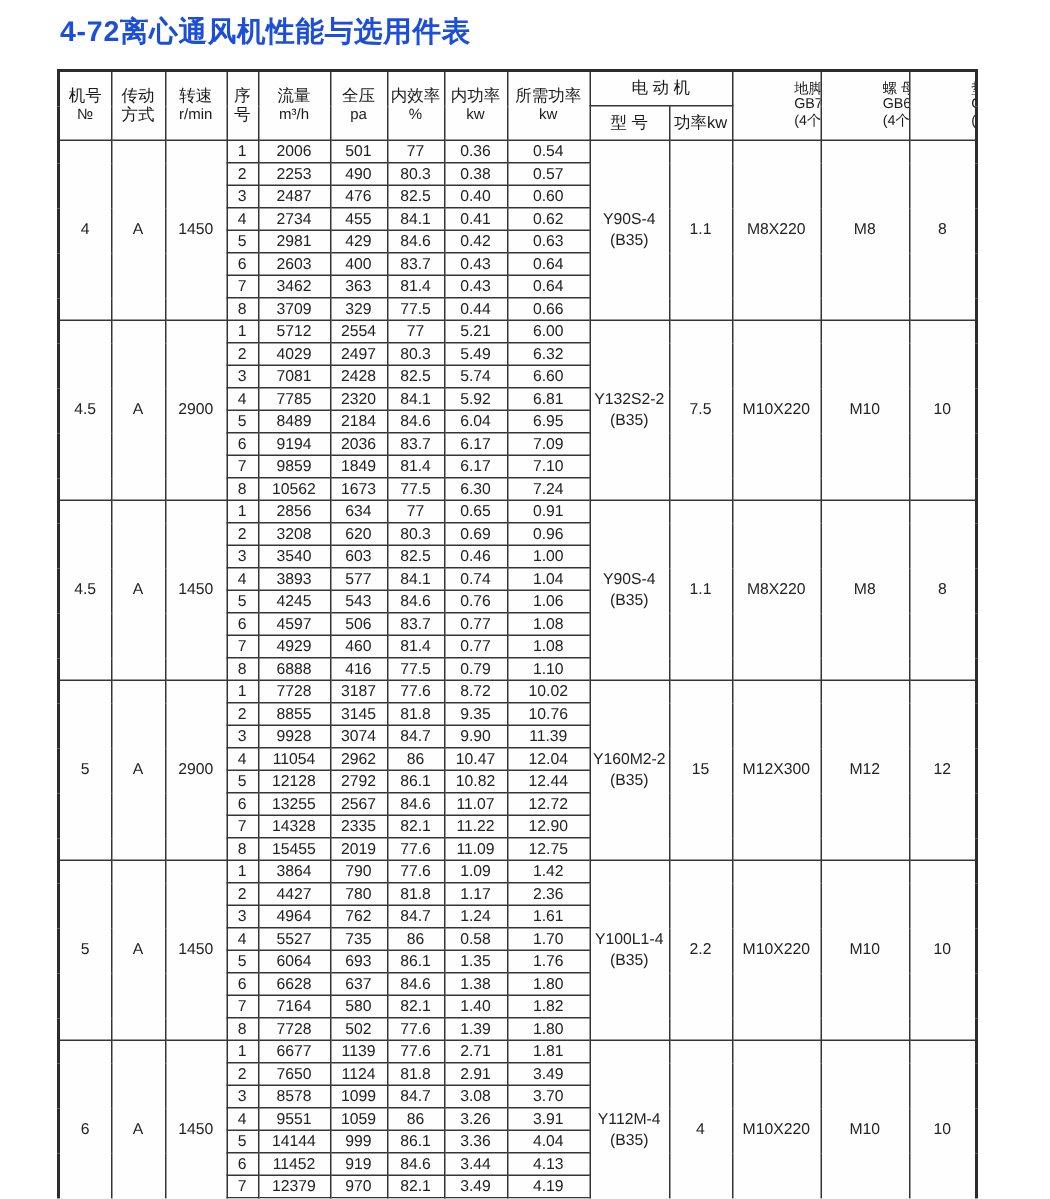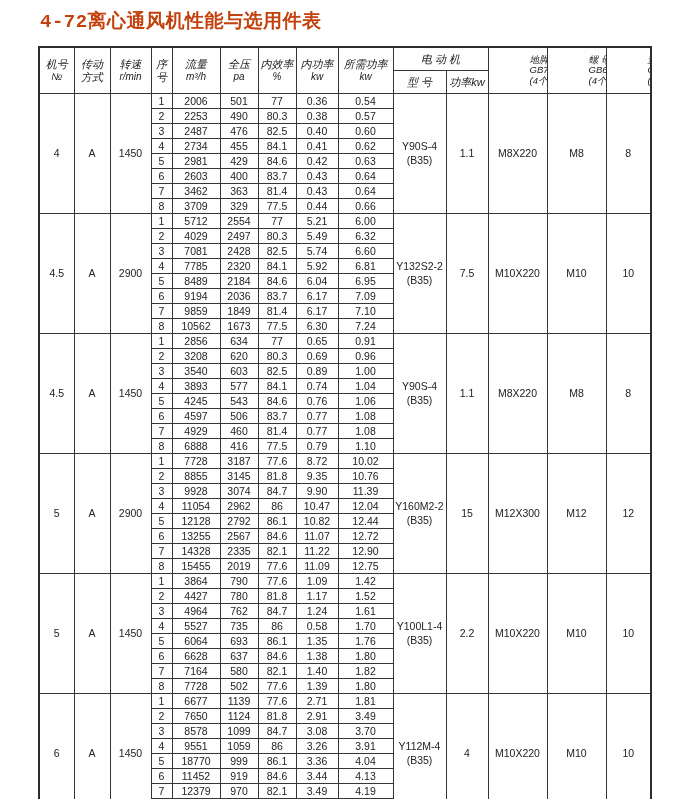--- a/index.html
+++ b/index.html
@@ -13,22 +13,21 @@
     color: #1c1c1c;
   }
   .page {
     padding: 6px 0 0 38px;
   }
   .title {
     font-size: 19px;
     font-weight: bold;
     margin: 2px 0 12px 2px;
     letter-spacing: 0.5px;
-    color: #c2410c;
-    font-family: Liberation Mono, monospace;
+    color: #1d4ed8;
   }
   table.fan-table {
     border-collapse: collapse;
     table-layout: fixed;
     width: 612px;
     border: 2px solid #2c2c2c;
     background: #fefefe;
   }
   .fan-table th, .fan-table td {
     border: 1px solid #353535;
@@ -38,21 +37,20 @@
     vertical-align: middle;
     font-weight: normal;
     overflow: hidden;
     white-space: nowrap;
   }
   .fan-table thead th {
     font-size: 11px;
     line-height: 1.18;
     height: 22px;
     color: #1a1a1a;
-    font-style: italic;
   }
   .fan-table thead .sub {
     font-size: 10px;
   }
   .fan-table thead .tri {
     font-size: 9.5px;
     line-height: 1.12;
     padding-left: 41px;
   }
   .line { display: block; }
@@ -332,21 +330,21 @@
           <td>620</td>
           <td>80.3</td>
           <td>0.69</td>
           <td>0.96</td>
         </tr>
         <tr>
           <td>3</td>
           <td>3540</td>
           <td>603</td>
           <td>82.5</td>
-          <td>0.89</td>
+          <td>0.46</td>
           <td>1.00</td>
         </tr>
         <tr>
           <td>4</td>
           <td>3893</td>
           <td>577</td>
           <td>84.1</td>
           <td>0.74</td>
           <td>1.04</td>
         </tr>
@@ -475,21 +473,21 @@
           <td rowspan="8" class="merged">M10X220</td>
           <td rowspan="8" class="merged">M10</td>
           <td rowspan="8" class="merged">10</td>
         </tr>
         <tr>
           <td>2</td>
           <td>4427</td>
           <td>780</td>
           <td>81.8</td>
           <td>1.17</td>
-          <td>1.52</td>
+          <td>2.36</td>
         </tr>
         <tr>
           <td>3</td>
           <td>4964</td>
           <td>762</td>
           <td>84.7</td>
           <td>1.24</td>
           <td>1.61</td>
         </tr>
         <tr>
@@ -570,21 +568,21 @@
         <tr>
           <td>4</td>
           <td>9551</td>
           <td>1059</td>
           <td>86</td>
           <td>3.26</td>
           <td>3.91</td>
         </tr>
         <tr>
           <td>5</td>
-          <td>18770</td>
+          <td>14144</td>
           <td>999</td>
           <td>86.1</td>
           <td>3.36</td>
           <td>4.04</td>
         </tr>
         <tr>
           <td>6</td>
           <td>11452</td>
           <td>919</td>
           <td>84.6</td>

